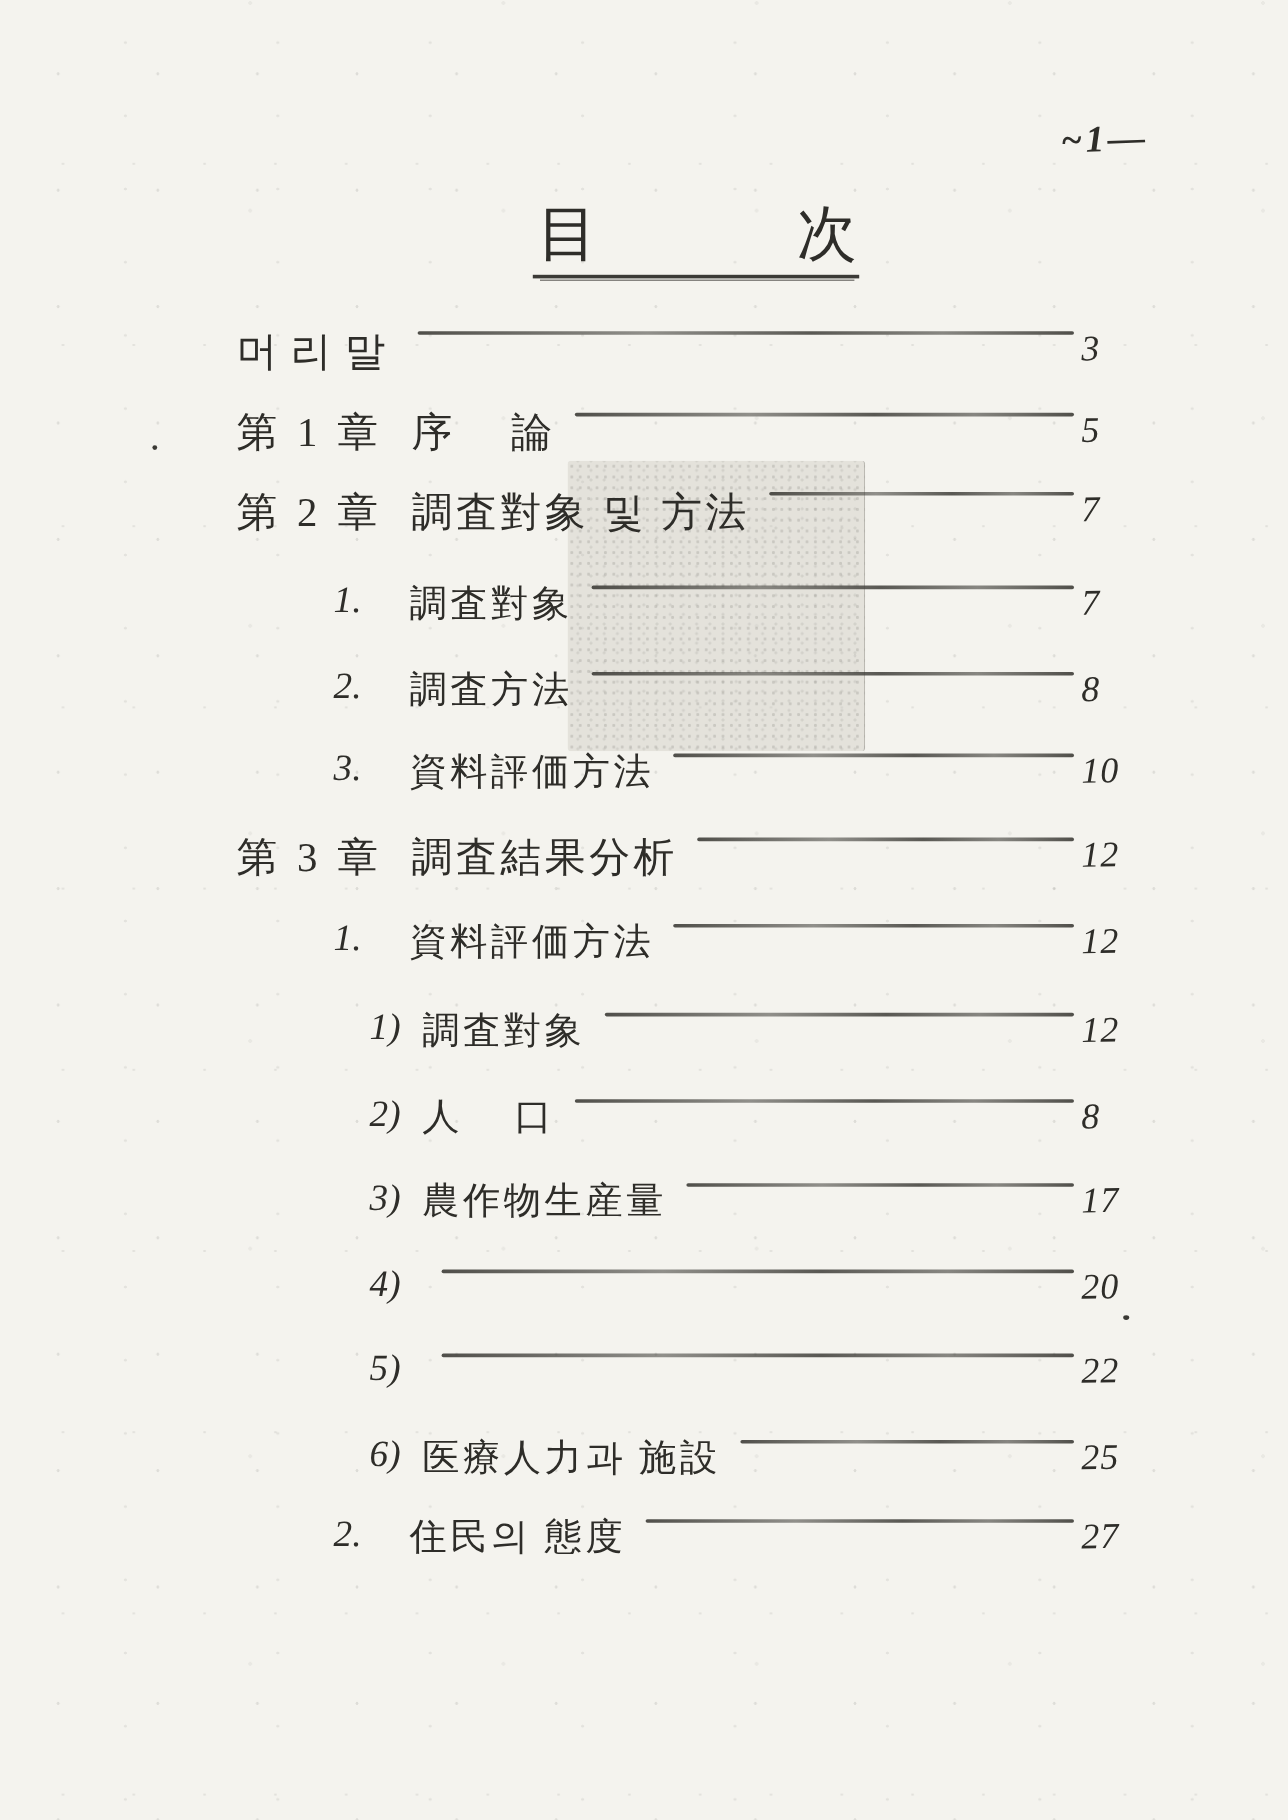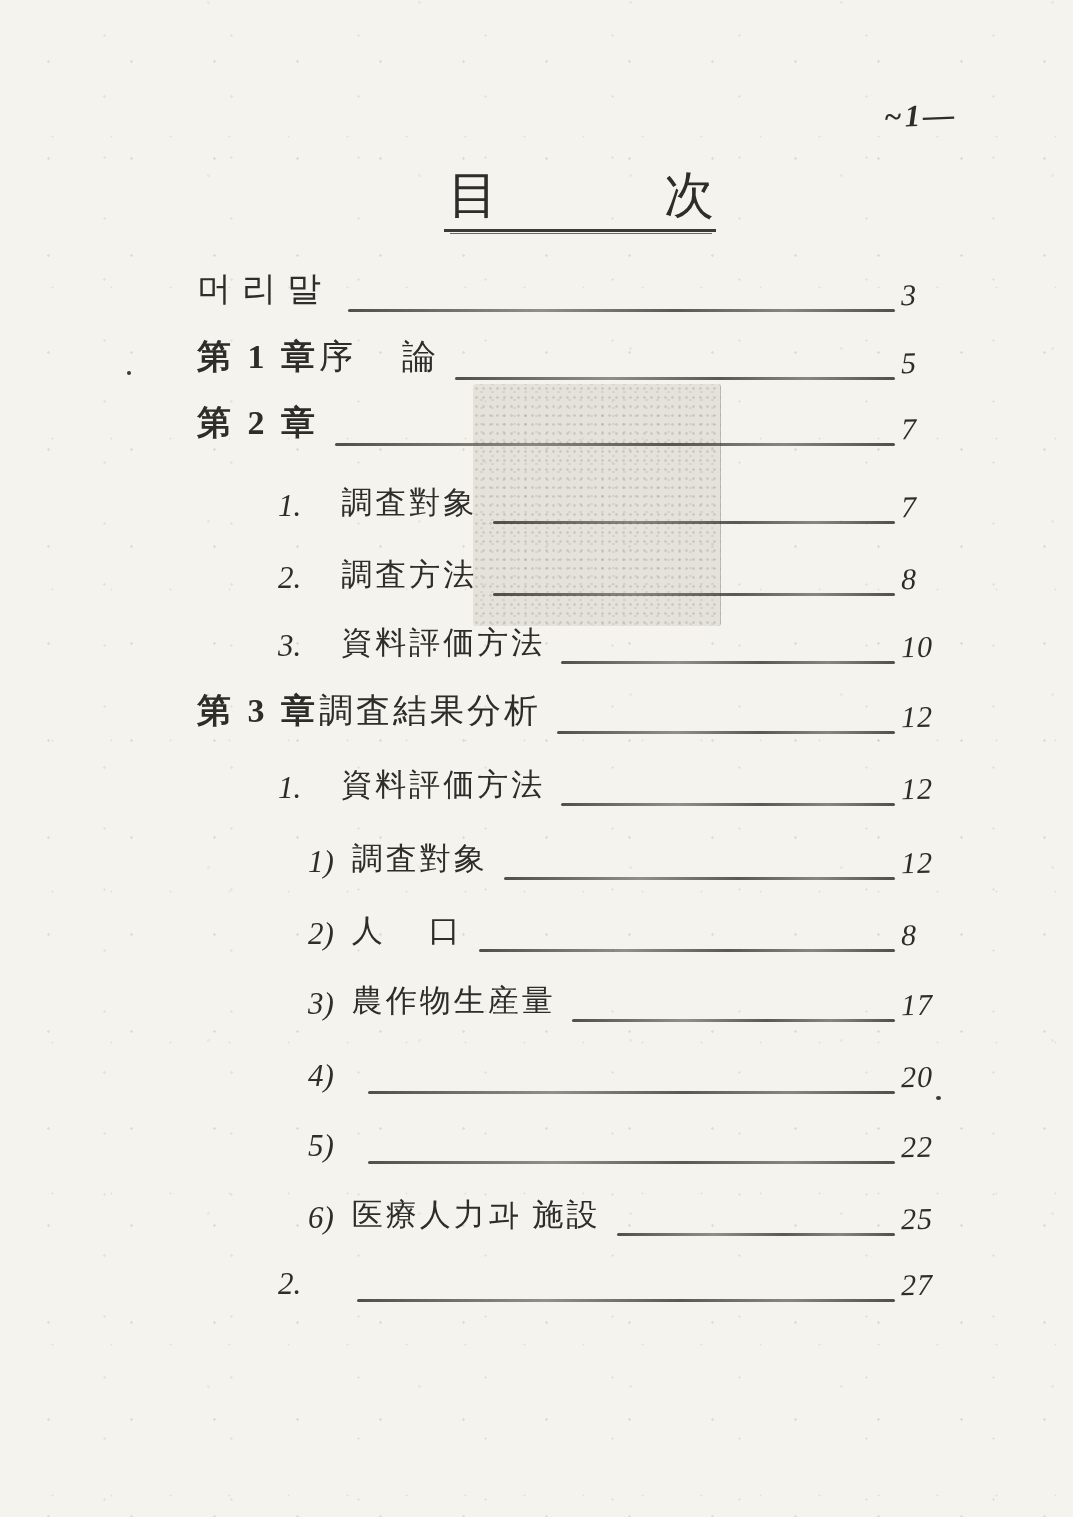--- a/index.html
+++ b/index.html
@@ -74,30 +74,30 @@
     position: absolute;
     left: 6px; top: 4px;
     width: 262px; height: 1px;
     background: rgba(59,58,54,0.75);
   }
 
   .row {
     position: absolute;
     right: 130px;
     display: flex;
-    align-items: flex-end;
+    align-items: flex-start;
     height: 42px;
   }
   .row .num, .row .label, .row .pagenum { white-space: pre; }
 
   .lvl0 { left: 197px; font-size: 34px; }
   .lvl1 { left: 278px; font-size: 31px; }
   .lvl2 { left: 308px; font-size: 31px; }
 
-  .lvl0 .num { letter-spacing: 4px; font-weight: bold; }
+  .lvl0 .num { margin-right: 24px; letter-spacing: 4px; }
   .lvl1 .num { margin-right: 40px; font-style: italic; }
   .lvl2 .num { margin-right: 18px; font-style: italic; }
 
   .row .label { letter-spacing: 3px; }
   .no-num .label { letter-spacing: 11px; }
 
   .leader {
     flex: 1;
     height: 3px;
     margin: 6px 6px 0 16px;
@@ -147,20 +147,21 @@
 
   <div class="row lvl0" style="top:338px">
     <span class="num">第 1 章</span>
     <span class="label">序    論</span>
     <span class="leader"></span>
     <span class="pagenum">5</span>
   </div>
 
   <div class="row lvl0" style="top:404px">
     <span class="num">第 2 章</span>
+    <span class="label">調査對象 및 方法</span>
     <span class="leader"></span>
     <span class="pagenum">7</span>
   </div>
 
   <div class="row lvl1" style="top:482px">
     <span class="num">1.</span>
     <span class="label">調査對象</span>
     <span class="leader"></span>
     <span class="pagenum">7</span>
   </div>
@@ -228,17 +229,18 @@
 
   <div class="row lvl2" style="top:1194px">
     <span class="num">6)</span>
     <span class="label">医療人力과 施設</span>
     <span class="leader"></span>
     <span class="pagenum">25</span>
   </div>
 
   <div class="row lvl1" style="top:1260px">
     <span class="num">2.</span>
+    <span class="label">住民의 態度</span>
     <span class="leader"></span>
     <span class="pagenum">27</span>
   </div>
 
 </div>
 
 </body></html>

